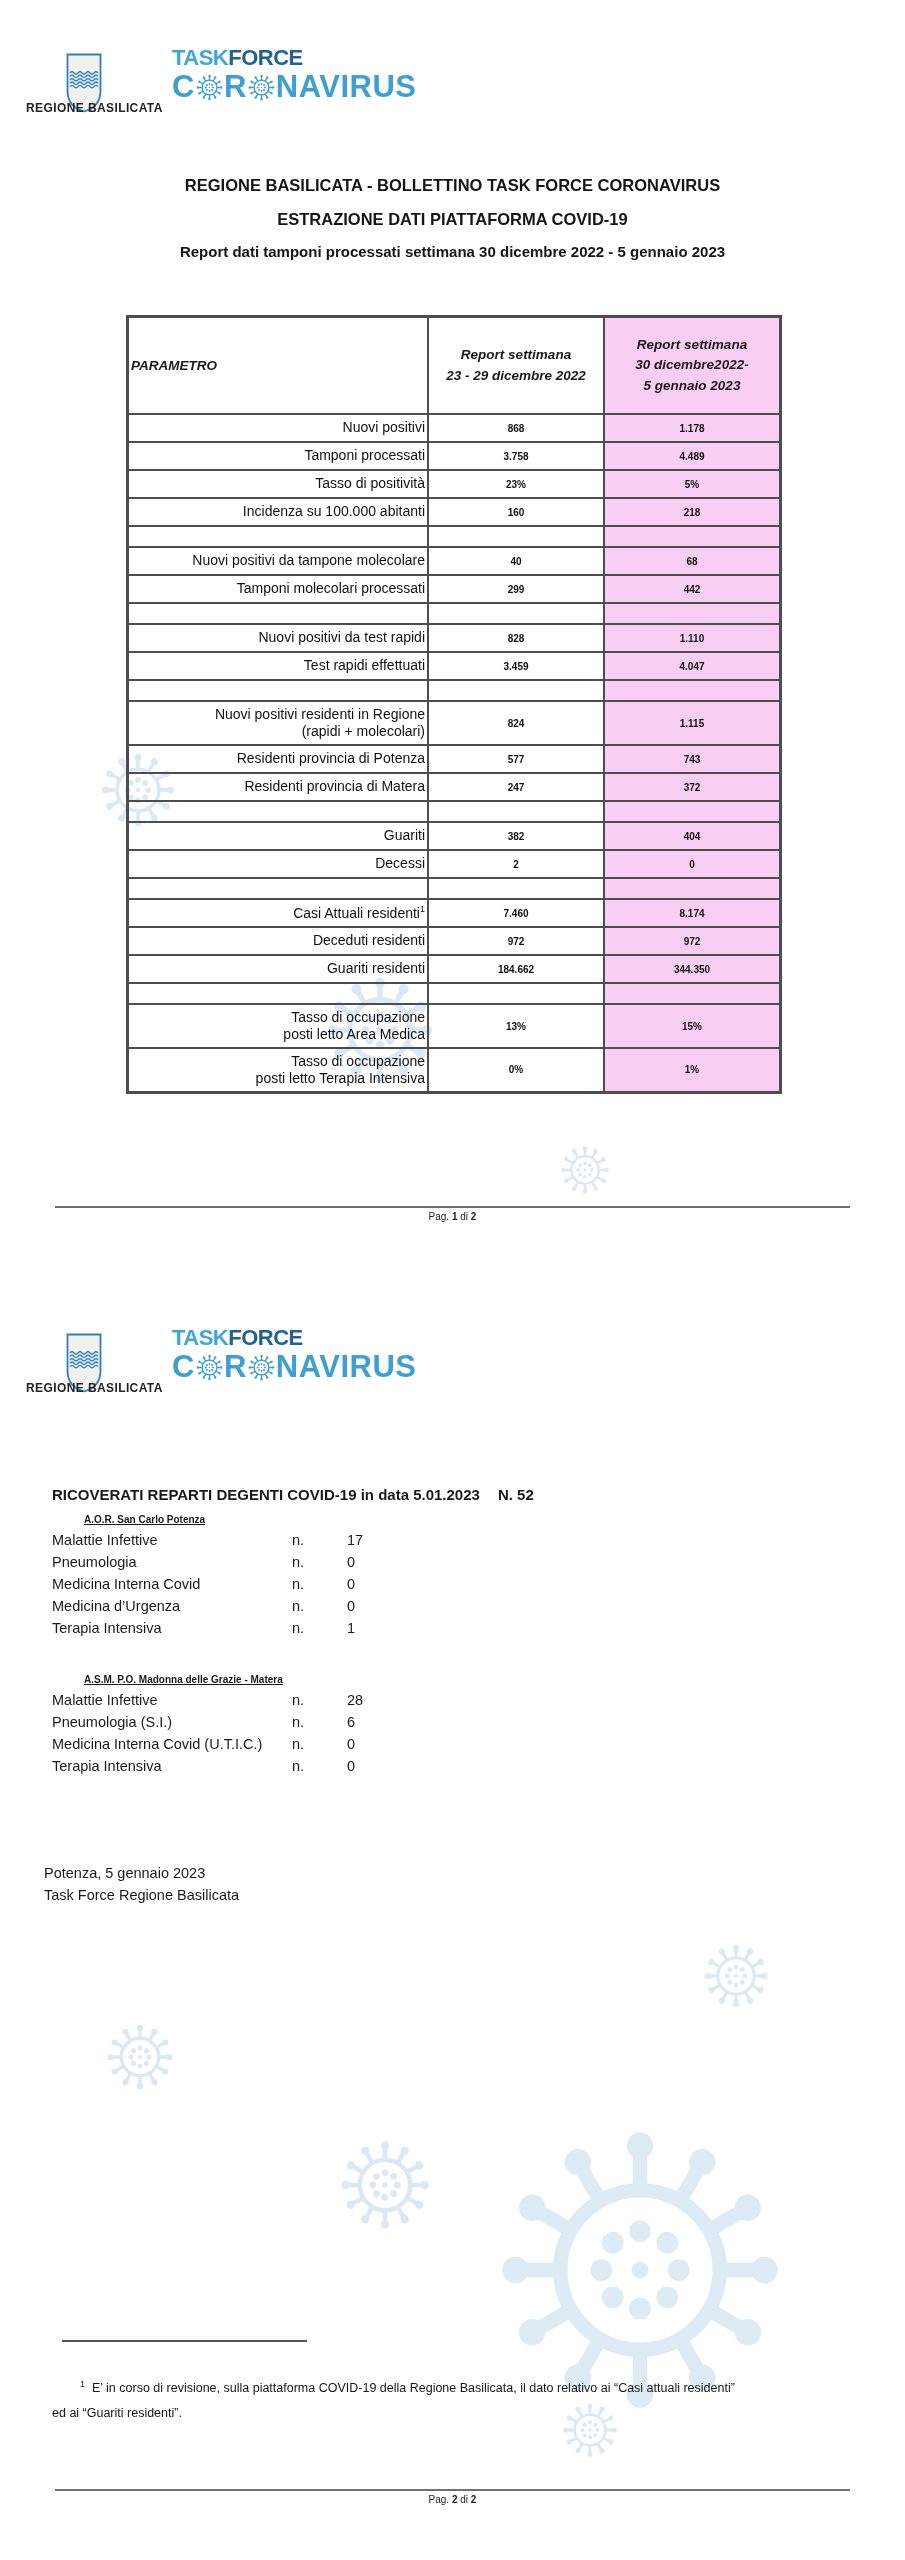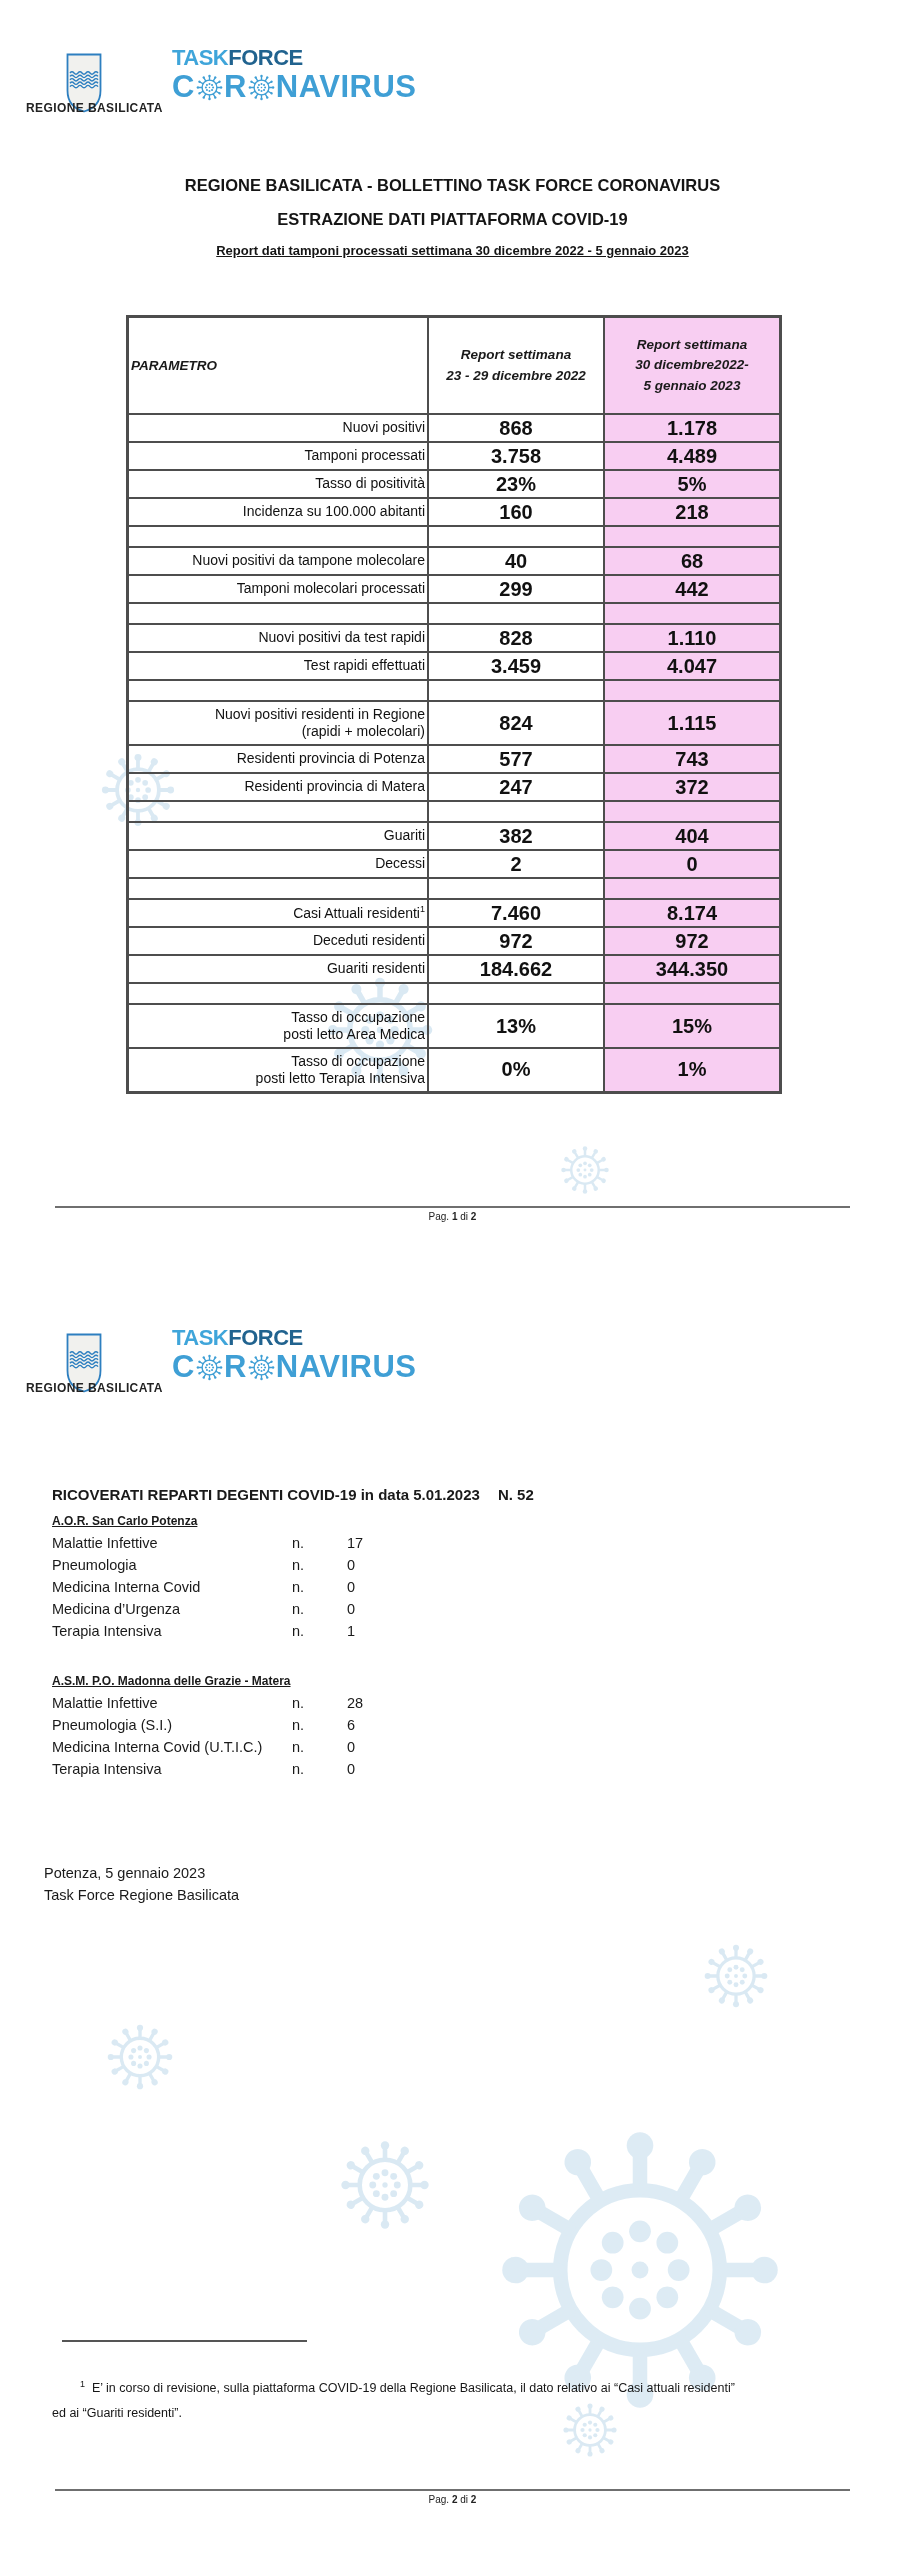--- a/index.html
+++ b/index.html
@@ -15,44 +15,44 @@
   .wordmark{position:absolute; left:172px; top:0;}
   .taskforce{font-size:22px; font-weight:bold; letter-spacing:-.5px; line-height:24px;}
   .tf-task{color:var(--task-blue);} .tf-force{color:var(--force-blue);}
   .corona{display:flex; align-items:center; font-size:31px; font-weight:bold; color:var(--corona-blue); letter-spacing:.5px; line-height:32px; margin-top:1px;}
   .o-virus{width:27px; height:27px; color:var(--corona-blue); margin:0 1px;}
   
   .titles{position:absolute; left:10px; top:0; width:885px; text-align:center;}
   .title-line{position:absolute; left:0; width:100%; font-weight:bold; color:#151515;}
   .t1{top:176px; font-size:16.5px;}
   .t2{top:210px; font-size:16.5px;}
-  .t3{top:243px; font-size:13px; text-decoration:underline;}
+  .t3{top:243px; font-size:15px; }
   
   table.report{position:absolute; left:126px; top:315px; width:642px; border-collapse:collapse; table-layout:fixed; z-index:2;}
   table.report{border:3px solid var(--border);}
   table.report td, table.report th{border:2px solid var(--border); padding:0 2px; overflow:hidden;}
   th.h-param{width:294px; text-align:left; font-style:italic; font-weight:bold; font-size:13.5px; padding-left:6px; height:95px; background:transparent;}
   th.h-rep{width:170px; text-align:center; font-style:italic; font-weight:bold; font-size:13.5px; white-space:pre-line; line-height:1.5;}
   th.pink, td.pink{background:var(--pink); border-left:3px solid var(--border); border-right:3px solid var(--border);}
   td.lbl{font-size:14px; padding-left:6px; white-space:pre-line; line-height:1.22; color:#111;text-align:right;}
-  td.val{font-size:20px; font-weight:bold; text-align:center; color:#111;}
+  td.val{font-size:10px; font-weight:bold; text-align:center; color:#111;}
   tr.n{height:28px;} tr.t{height:44px;} tr.s{height:21px;}
   sup{font-size:9px;}
   
   .footer-line{position:absolute; left:55px; width:795px; border-top:2px solid #6f6f6f; height:0;}
   .hr-p1{top:1206px;} .hr-p2{top:2489px;}
   .pag{position:absolute; left:55px; width:795px; text-align:center; font-size:10px; color:#222;}
   .pag-p1{top:1211px;} .pag-p2{top:2494px;}
   .pag b{font-weight:bold;}
   
   .ricoverati{position:absolute; left:52px; top:1486px; font-size:15px; font-weight:bold; white-space:nowrap;}
   .ricoverati .count{margin-left:18px;}
   .hospital{position:absolute; left:52px; width:480px;}
   .hosp-1{top:1514px;} .hosp-2{top:1674px;}
-  .hosp-name{font-size:12px; font-weight:bold; text-decoration:underline; margin-bottom:4px; white-space:nowrap;}
+  .hosp-name{font-size:10px; font-weight:bold; text-decoration:underline; margin-bottom:4px; white-space:nowrap;margin-left:32px;}
   .hosp-row{display:grid; grid-template-columns:240px 55px auto; font-size:14.5px; line-height:22px;}
   .signature{position:absolute; left:44px; top:1862px; font-size:14.5px; line-height:22px;}
   
   .fn-sep{position:absolute; left:62px; top:2340px; width:245px; border-top:2px solid #555; height:0;}
   .footnote{position:absolute; left:52px; top:2372px; width:800px; font-size:12.5px; line-height:25px; color:#161616; z-index:2;}
   .fn-l1{padding-left:28px;}
   
   .wm{position:absolute; color:var(--watermark-blue); opacity:.55; z-index:0;}
   .wm svg{width:100%; height:100%;}
   .wm1{left:100px; top:752px; width:76px; height:76px;}

